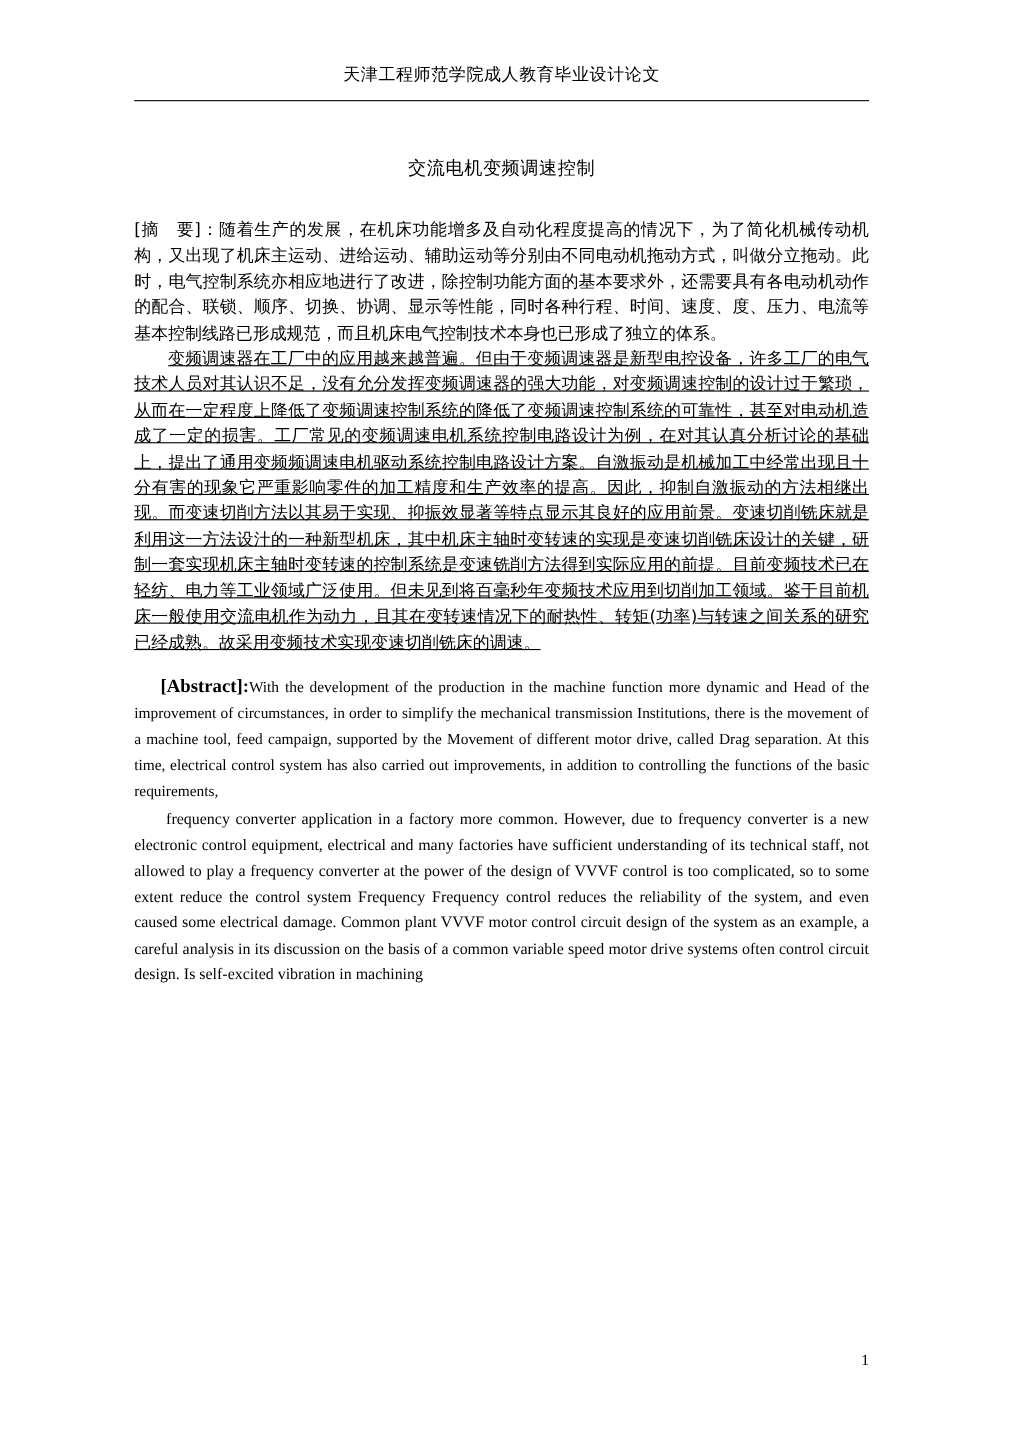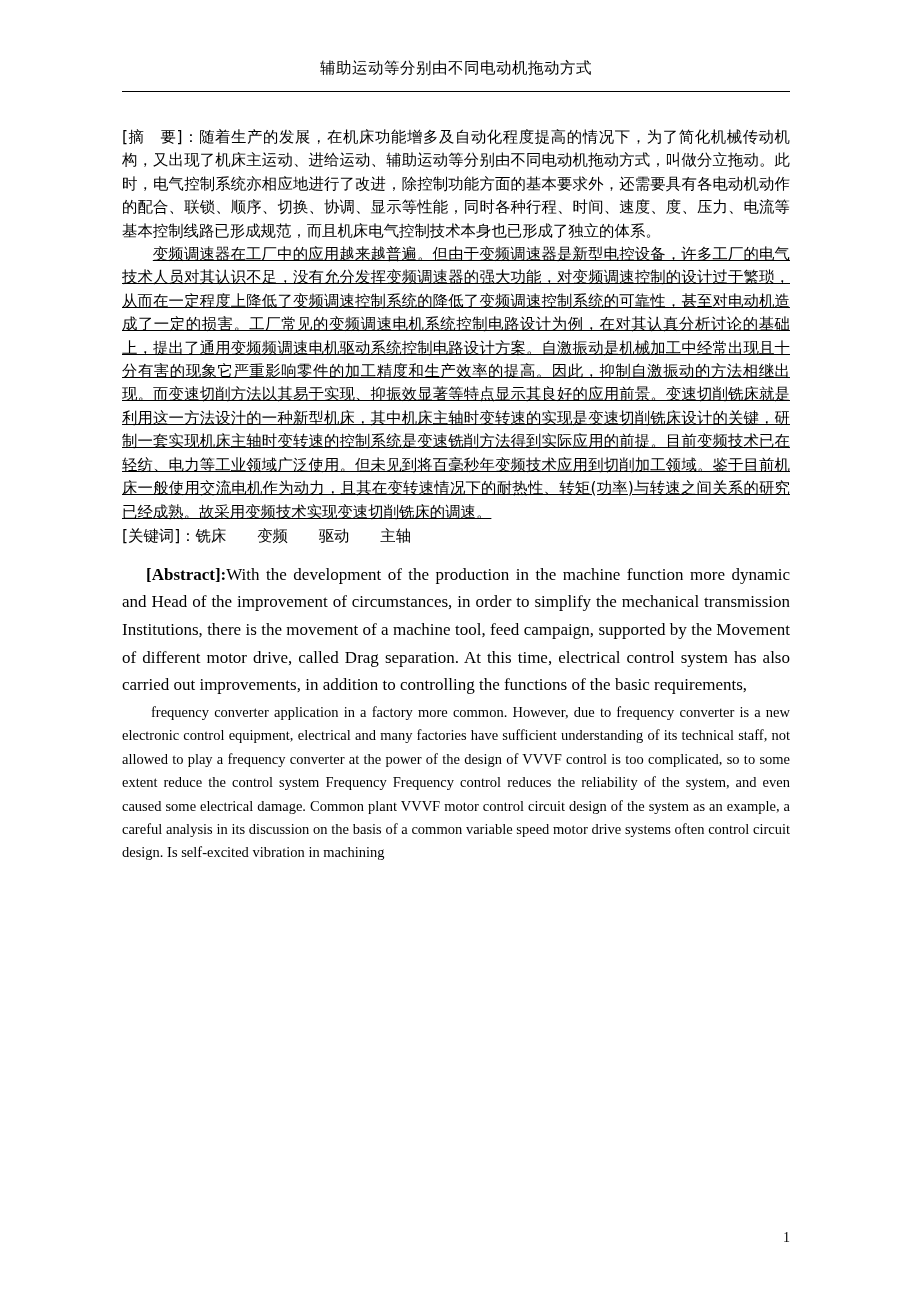--- a/index.html
+++ b/index.html
@@ -79,52 +79,52 @@
   .abstract-block p {
     margin: 0 0 2px 0;
   }
   .abstract-label {
     font-family: "Liberation Serif", serif;
     font-weight: bold;
     font-size: 17px;
     margin-left: 24px;
   }
   .abs-first {
-    font-size: 17px;
+    font-size: 14px;
   }
   .abs-para {
     text-indent: 2em;
     margin-top: 8px;
   }
   .page-number {
     position: absolute;
     right: 130px;
     bottom: 56px;
     font-family: "Liberation Serif", serif;
     font-size: 14px;
   }
 </style>
 </head>
 <body>
 
 <div class="page">
 
   <div class="content">
 
-    <div class="header-title">辅助运动等分别由不同电动机拖动方式</div>
+    <div class="header-title">天津工程师范学院成人教育毕业设计论文</div>
     <div class="header-rule"></div>
 
+    <h1 class="doc-title">交流电机变频调速控制</h1>
 
 
     <div class="cn-block">
       <p>[摘　要]：随着生产的发展，在机床功能增多及自动化程度提高的情况下，为了简化机械传动机构，又出现了机床主运动、进给运动、辅助运动等分别由不同电动机拖动方式，叫做分立拖动。此时，电气控制系统亦相应地进行了改进，除控制功能方面的基本要求外，还需要具有各电动机动作的配合、联锁、顺序、切换、协调、显示等性能，同时各种行程、时间、速度、度、压力、电流等基本控制线路已形成规范，而且机床电气控制技术本身也已形成了独立的体系。</p>
       <p class="cn-indent">变频调速器在工厂中的应用越来越普遍。但由于变频调速器是新型电控设备，许多工厂的电气技术人员对其认识不足，没有允分发挥变频调速器的强大功能，对变频调速控制的设计过于繁琐，从而在一定程度上降低了变频调速控制系统的降低了变频调速控制系统的可靠性，甚至对电动机造成了一定的损害。工厂常见的变频调速电机系统控制电路设计为例，在对其认真分析讨论的基础上，提出了通用变频频调速电机驱动系统控制电路设计方案。自激振动是机械加工中经常出现且十分有害的现象它严重影响零件的加工精度和生产效率的提高。因此，抑制自激振动的方法相继出现。而变速切削方法以其易于实现、抑振效显著等特点显示其良好的应用前景。变速切削铣床就是利用这一方法设汁的一种新型机床，其中机床主轴时变转速的实现是变速切削铣床设计的关键，研制一套实现机床主轴时变转速的控制系统是变速铣削方法得到实际应用的前提。目前变频技术已在轻纺、电力等工业领域广泛使用。但未见到将百毫秒年变频技术应用到切削加工领域。鉴于目前机床一般使用交流电机作为动力，且其在变转速情况下的耐热性、转矩(功率)与转速之间关系的研究已经成熟。故采用变频技术实现变速切削铣床的调速。</p>
     </div>
 
-    <div class="keywords">[关键词]：铣床　　变频　　驱动　　主轴</div>
 
     <div class="abstract-block">
       <p><span class="abstract-label">[Abstract]:</span><span class="abs-first">With the development of the production in the machine function more dynamic and Head of the improvement of circumstances, in order to simplify the mechanical transmission Institutions, there is the movement of a machine tool, feed campaign, supported by the Movement of different motor drive, called Drag separation. At this time, electrical control system has also carried out improvements, in addition to controlling the functions of the basic requirements,</span></p>
       <p class="abs-para">frequency converter application in a factory more common. However, due to frequency converter is a new electronic control equipment, electrical and many factories have sufficient understanding of its technical staff, not allowed to play a frequency converter at the power of the design of VVVF control is too complicated, so to some extent reduce the control system Frequency Frequency control reduces the reliability of the system, and even caused some electrical damage. Common plant VVVF motor control circuit design of the system as an example, a careful analysis in its discussion on the basis of a common variable speed motor drive systems often control circuit design. Is self-excited vibration in machining</p>
     </div>
 
   </div>
 
   <div class="page-number">1</div>
 

